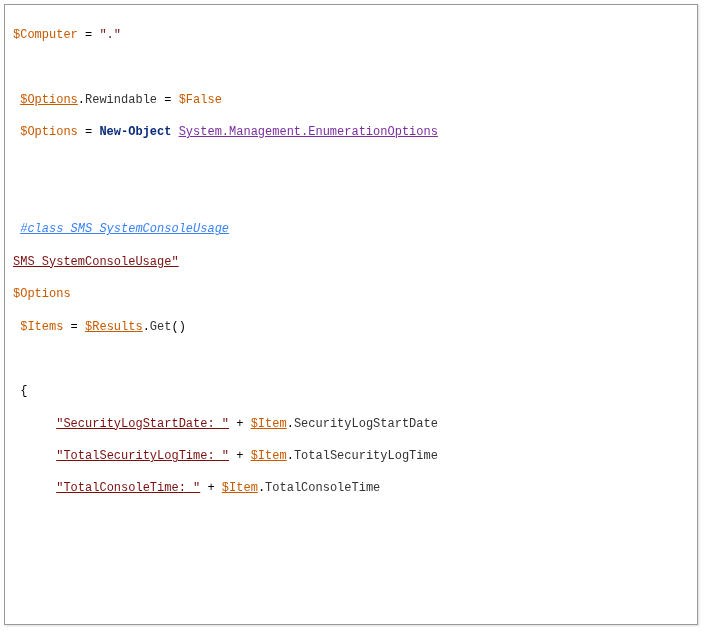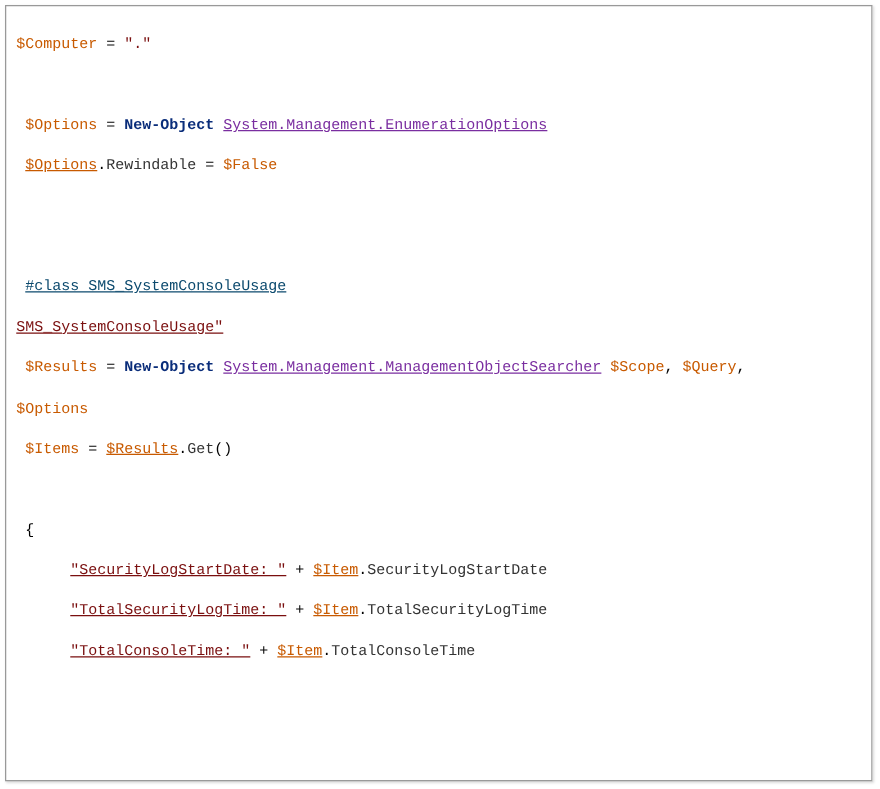--- a/index.html
+++ b/index.html
@@ -17,38 +17,37 @@
     box-shadow: 1px 1px 2px rgba(0,0,0,0.15);
     padding: 6px 8px;
     box-sizing: border-box;
     overflow: hidden;
     white-space: pre;
   }
   .kw   { color: #0a2d7a; font-weight: bold; }   
   .var  { color: #c85a00; text-align: right; }                      
   .str  { color: #7a0f0f; }                       
   .cls  { color: #7a2ea0; text-decoration: underline; } 
-  .cmt  { color: #0c4a6e; }  
+  .cmt  { color: #3b82f6; font-style: italic; }  
   .mem  { color: #333; }                          
   .u    { text-decoration: underline; }
   .line { display: block; }
 </style>
 </head>
 <body>
 
 <div class="frame">
 <span class="line"><span class="var">$Computer</span><span> = </span><span class="str">"."</span></span>
 <span class="line"> </span>
+<span class="line"> <span class="var u">$Options</span><span>.</span><span class="mem">Rewindable</span><span> = </span><span class="var">$False</span></span>
 <span class="line"> <span class="var">$Options</span><span> = </span><span class="kw">New-Object</span> <span class="cls">System.Management.EnumerationOptions</span></span>
-<span class="line"> <span class="var u">$Options</span><span>.</span><span class="mem">Rewindable</span><span> = </span><span class="var">$False</span></span>
 <span class="line"> </span>
 <span class="line"> </span>
 <span class="line"> <span class="cmt u">#class SMS_SystemConsoleUsage</span></span>
 <span class="line"><span class="str u">SMS_SystemConsoleUsage"</span></span>
-<span class="line"> <span class="var">$Results</span><span> = </span><span class="kw">New-Object</span> <span class="cls">System.Management.ManagementObjectSearcher</span> <span class="var">$Scope</span><span>, </span><span class="var">$Query</span><span>, </span></span>
 <span class="line"><span class="var">$Options</span></span>
 <span class="line"> <span class="var">$Items</span><span> = </span><span class="var u">$Results</span><span>.</span><span class="mem">Get</span><span>()</span></span>
 <span class="line"> </span>
 <span class="line"> <span>{</span></span>
 <span class="line">      <span class="str u">"SecurityLogStartDate: "</span><span> + </span><span class="var u">$Item</span><span>.</span><span class="mem">SecurityLogStartDate</span></span>
 <span class="line">      <span class="str u">"TotalSecurityLogTime: "</span><span> + </span><span class="var u">$Item</span><span>.</span><span class="mem">TotalSecurityLogTime</span></span>
 <span class="line">      <span class="str u">"TotalConsoleTime: "</span><span> + </span><span class="var u">$Item</span><span>.</span><span class="mem">TotalConsoleTime</span></span>
 
 
 

